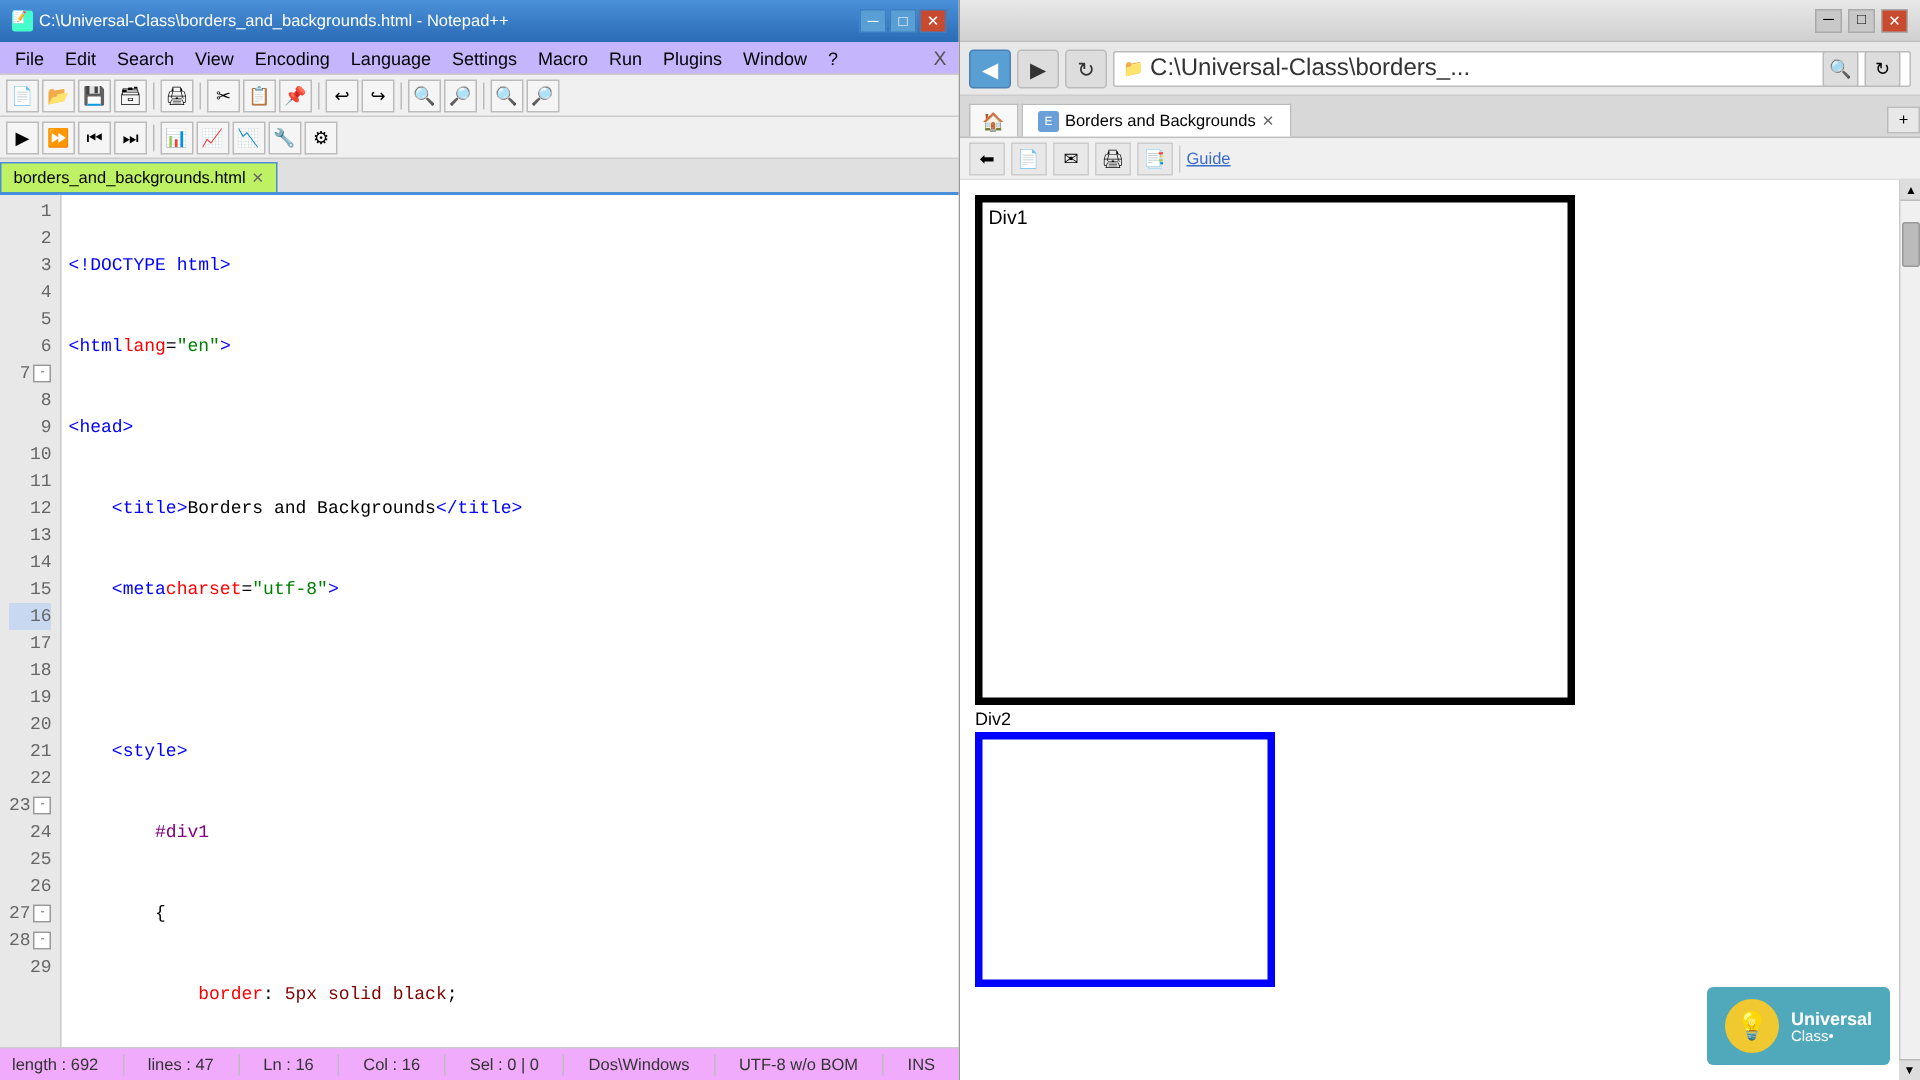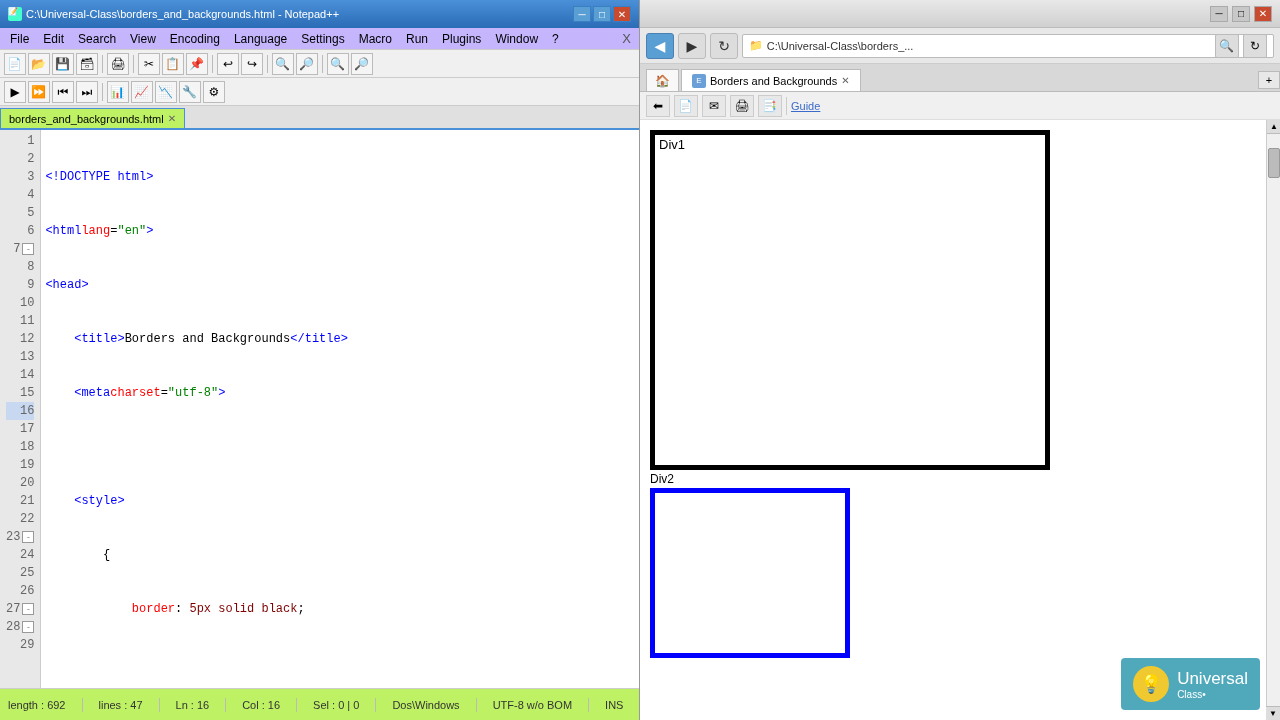--- a/index.html
+++ b/index.html
@@ -47,38 +47,38 @@
 
     
     .kw { color: #0000ff; }
     .tag { color: #0000ff; }
     .attr { color: #ff0000; }
     .str { color: #008000; }
     .sel { color: #800080; }
     .val { color: #800000; }
 
     
-    .status-bar { background: #bef264; border-top: 1px solid #ccc; height: 32px; display: flex; align-items: center; font-size: 11px; color: #333; padding: 0 8px; gap: 16px; }
+    .status-bar { background: #f0abfc; border-top: 1px solid #ccc; height: 22px; display: flex; align-items: center; font-size: 11px; color: #333; padding: 0 8px; gap: 16px; }
     .status-sep { width: 1px; height: 14px; background: #bbb; }
 
     
     .browser-panel { flex: 1; height: 720px; background: #f5f5f5; display: flex; flex-direction: column; }
 
     
     .browser-title-bar { background: linear-gradient(to bottom, #e8e8e8, #d0d0d0); height: 28px; display: flex; align-items: center; justify-content: flex-end; padding: 0 8px; border-bottom: 1px solid #bbb; gap: 4px; }
     .browser-ctrl { width: 18px; height: 16px; background: #c8c8c8; border: 1px solid #aaa; display: flex; align-items: center; justify-content: center; font-size: 10px; cursor: pointer; }
     .browser-ctrl.close-ctrl { background: #c84b2f; color: white; }
 
     
     .browser-nav { background: #e8e8e8; border-bottom: 1px solid #ccc; height: 36px; display: flex; align-items: center; padding: 0 6px; gap: 4px; }
     .nav-btn { width: 28px; height: 26px; background: #ddd; border: 1px solid #bbb; border-radius: 3px; display: flex; align-items: center; justify-content: center; font-size: 14px; cursor: pointer; color: #333; }
     .nav-btn.back { background: #5a9fd4; color: white; border-color: #4a80b4; }
     .address-bar-container { flex: 1; display: flex; align-items: center; background: white; border: 1px solid #bbb; border-radius: 2px; height: 24px; padding: 0 6px; gap: 4px; font-size: 11px; }
     .address-icon { font-size: 11px; color: #666; }
-    .address-text { flex: 1; font-size: 11px; color: #333; }
+    .address-text { flex: 1; font-size: 16px; color: #333; }
     .nav-icon-btn { width: 24px; height: 24px; background: #ddd; border: 1px solid #bbb; border-radius: 2px; display: flex; align-items: center; justify-content: center; font-size: 12px; cursor: pointer; }
 
     
     .browser-tabs { background: #d8d8d8; display: flex; align-items: flex-end; height: 28px; padding: 4px 0 0 6px; gap: 2px; border-bottom: 1px solid #bbb; }
     .browser-tab { background: #fff; border: 1px solid #bbb; border-bottom: none; padding: 2px 10px; font-size: 11px; display: flex; align-items: center; gap: 4px; height: 22px; min-width: 120px; cursor: pointer; }
     .browser-tab-icon { width: 14px; height: 14px; background: #6a9fd8; border-radius: 2px; font-size: 8px; display: flex; align-items: center; justify-content: center; color: white; }
     .browser-tab-close { font-size: 10px; color: #666; margin-left: auto; }
     .browser-toolbar { background: #f0f0f0; height: 28px; display: flex; align-items: center; padding: 0 6px; gap: 6px; border-bottom: 1px solid #ddd; }
     .browser-tool-btn { width: 24px; height: 22px; background: #e8e8e8; border: 1px solid #ccc; display: flex; align-items: center; justify-content: center; font-size: 12px; cursor: pointer; }
     .toolbar-divider { width: 1px; height: 18px; background: #ccc; }
@@ -92,21 +92,21 @@
     .scrollbar-down { width: 14px; height: 14px; background: #ddd; border-top: 1px solid #bbb; display: flex; align-items: center; justify-content: center; font-size: 8px; cursor: pointer; position: absolute; bottom: 0; right: 0; }
 
     .preview-area { position: absolute; left: 0; top: 0; right: 14px; bottom: 0; padding: 10px; overflow: hidden; }
     .div1-preview { border: 5px solid black; width: 400px; height: 340px; position: relative; }
     .div1-label { position: absolute; top: 2px; left: 4px; font-size: 13px; }
     .div2-preview { border: 5px solid blue; width: 200px; height: 170px; position: relative; margin-top: 2px; }
 
     
     .watermark { position: absolute; bottom: 10px; right: 20px; background: rgba(60, 160, 180, 0.9); color: white; padding: 8px 12px; border-radius: 4px; display: flex; align-items: center; gap: 8px; font-size: 11px; }
     .watermark-icon { width: 36px; height: 36px; background: #f0c830; border-radius: 50%; display: flex; align-items: center; justify-content: center; font-size: 18px; }
-    .watermark-text { font-weight: normal; font-size: 17px; }
+    .watermark-text { font-weight: bold; font-size: 12px; }
     .watermark-sub { font-size: 10px; }
 
   </style>
 </head>
 <body>
 
 <div class="main-container">
 
   <div class="notepad-panel">
 
@@ -214,20 +214,21 @@
       </div>
 
       <div class="code-content">
         <div class="code-line"><span class="kw">&lt;!DOCTYPE html&gt;</span></div>
         <div class="code-line"><span class="tag">&lt;html</span> <span class="attr">lang</span>=<span class="str">"en"</span><span class="tag">&gt;</span></div>
         <div class="code-line"><span class="tag">&lt;head&gt;</span></div>
         <div class="code-line">&nbsp;&nbsp;&nbsp;&nbsp;<span class="tag">&lt;title&gt;</span>Borders and Backgrounds<span class="tag">&lt;/title&gt;</span></div>
         <div class="code-line">&nbsp;&nbsp;&nbsp;&nbsp;<span class="tag">&lt;meta</span> <span class="attr">charset</span>=<span class="str">"utf-8"</span><span class="tag">&gt;</span></div>
         <div class="code-line">&nbsp;</div>
         <div class="code-line">&nbsp;&nbsp;&nbsp;&nbsp;<span class="tag">&lt;style&gt;</span></div>
+        <div class="code-line">&nbsp;&nbsp;&nbsp;&nbsp;&nbsp;&nbsp;&nbsp;&nbsp;<span class="sel">#div1</span></div>
         <div class="code-line">&nbsp;&nbsp;&nbsp;&nbsp;&nbsp;&nbsp;&nbsp;&nbsp;{</div>
         <div class="code-line">&nbsp;&nbsp;&nbsp;&nbsp;&nbsp;&nbsp;&nbsp;&nbsp;&nbsp;&nbsp;&nbsp;&nbsp;<span class="attr">border</span>: <span class="val">5px solid black</span>;</div>
         
         
         
         
         
         
         
         

